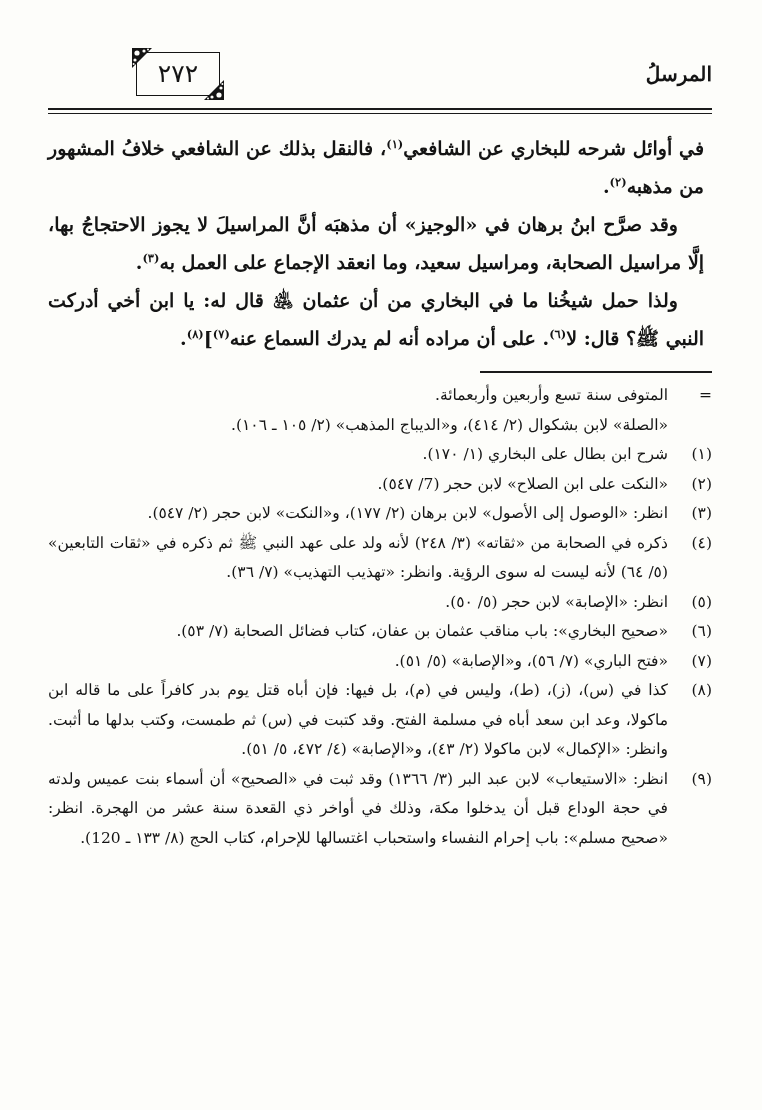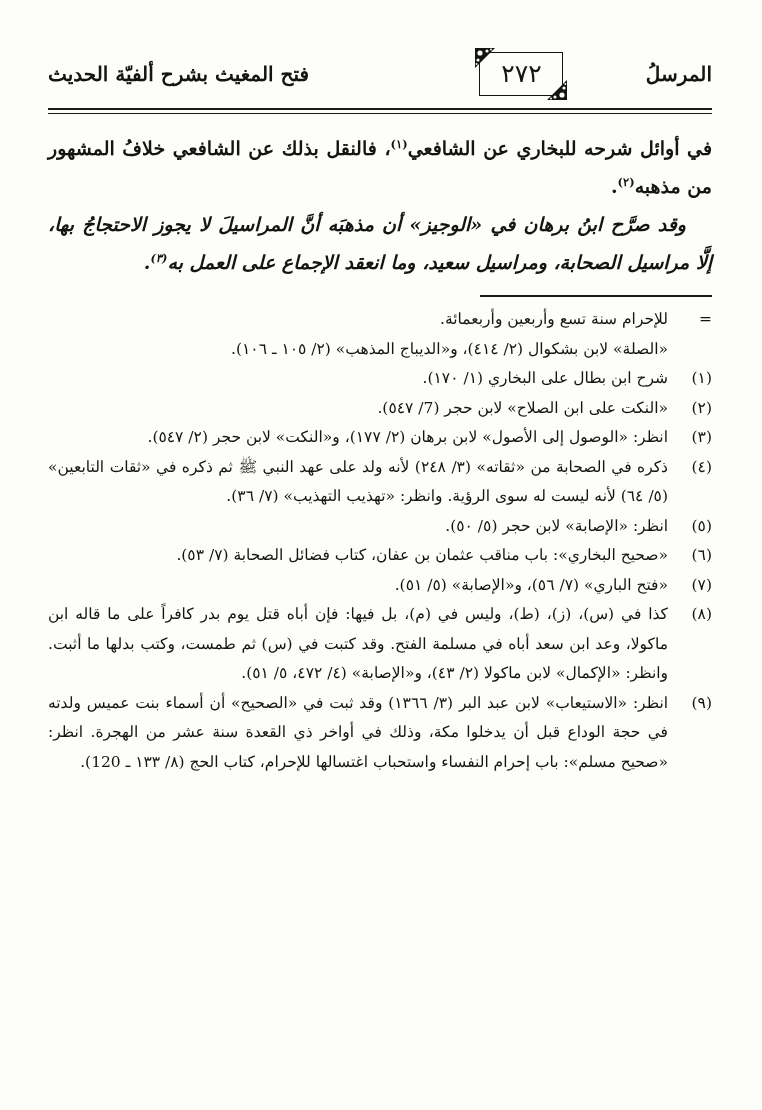--- a/index.html
+++ b/index.html
@@ -36,23 +36,23 @@
   .rule{
     margin-top:12px;
     height:3px;
     border-top:2.4px solid #1b1b1b;
     border-bottom:1.2px solid #1b1b1b;
   }
   
   .bodytext{margin-top:14px;font-size:19px;font-weight:600;line-height:33.5px;}
   .para{
     text-align:justify;
-    margin:0 0 5px 0;
+    margin:0 8px 5px 0;
   }
-  .para + .para{text-indent:26px;font-style:italic;}
+  .para + .para{text-indent:26px;}
   .para sup{font-size:11.5px;font-weight:600;vertical-align:7px;letter-spacing:-.5px;}
   
   .fnsep{
     margin-top:16px;
     width:232px;height:2px;background:#1b1b1b;
   }
   .footnotes{margin-top:8px;font-size:15.5px;font-weight:500;line-height:29.5px;}
   .fnrow{display:flex;align-items:flex-start;}
   .fnmark{
     flex:0 0 44px;
@@ -79,36 +79,36 @@
       <span>٢٧٢</span>
       <svg class="orn br" viewBox="0 0 22 22">
         <path d="M1 1 L21 1 L1 21 Z" fill="#141414"></path>
         <circle cx="6" cy="6" r="2.6" fill="#fdfdfa"></circle>
         <circle cx="13" cy="4" r="1.6" fill="#fdfdfa"></circle>
         <circle cx="4" cy="13" r="1.6" fill="#fdfdfa"></circle>
         <circle cx="17" cy="2.6" r="1.0" fill="#fdfdfa"></circle>
         <circle cx="2.6" cy="17" r="1.0" fill="#fdfdfa"></circle>
       </svg>
     </span>
-    <span class="side">فتح المغيث بشرح ألفيّة الحديث</span>
   </div>
 
   <div class="rule"></div>
 
   <div class="bodytext">
     <p class="para">في أوائل شرحه للبخاري عن الشافعي<sup>(١)</sup>، فالنقل بذلك عن الشافعي خلافُ المشهور من مذهبه<sup>(٢)</sup>.</p>
     <p class="para">وقد صرَّح ابنُ برهان في «الوجيز» أن مذهبَه أنَّ المراسيلَ لا يجوز الاحتجاجُ بها، إلَّا مراسيل الصحابة، ومراسيل سعيد، وما انعقد الإجماع على العمل به<sup>(٣)</sup>.</p>
+    <p class="para">ولذا حمل شيخُنا ما في البخاري من أن عثمان ﵁ قال له: يا ابن أخي أدركت النبي ﷺ؟ قال: لا<sup>(٦)</sup>. على أن مراده أنه لم يدرك السماع عنه<sup>(٧)</sup>]<sup>(٨)</sup>.</p>
   </div>
 
   <div class="fnsep"></div>
 
   <div class="footnotes">
     <div class="fnrow">
       <span class="fnmark">=</span>
-      <div class="fntext">للإحرام سنة تسع وأربعين وأربعمائة.</div>
+      <div class="fntext">المتوفى سنة تسع وأربعين وأربعمائة.</div>
     </div>
     <div class="fnrow">
       <span class="fnmark"></span>
       <div class="fntext">«الصلة» لابن بشكوال (٢/ ٤١٤)، و«الديباج المذهب» (٢/ ١٠٥ ـ ١٠٦).</div>
     </div>
     <div class="fnrow">
       <span class="fnmark">(١)</span>
       <div class="fntext">شرح ابن بطال على البخاري (١/ ١٧٠).</div>
     </div>
     <div class="fnrow">

